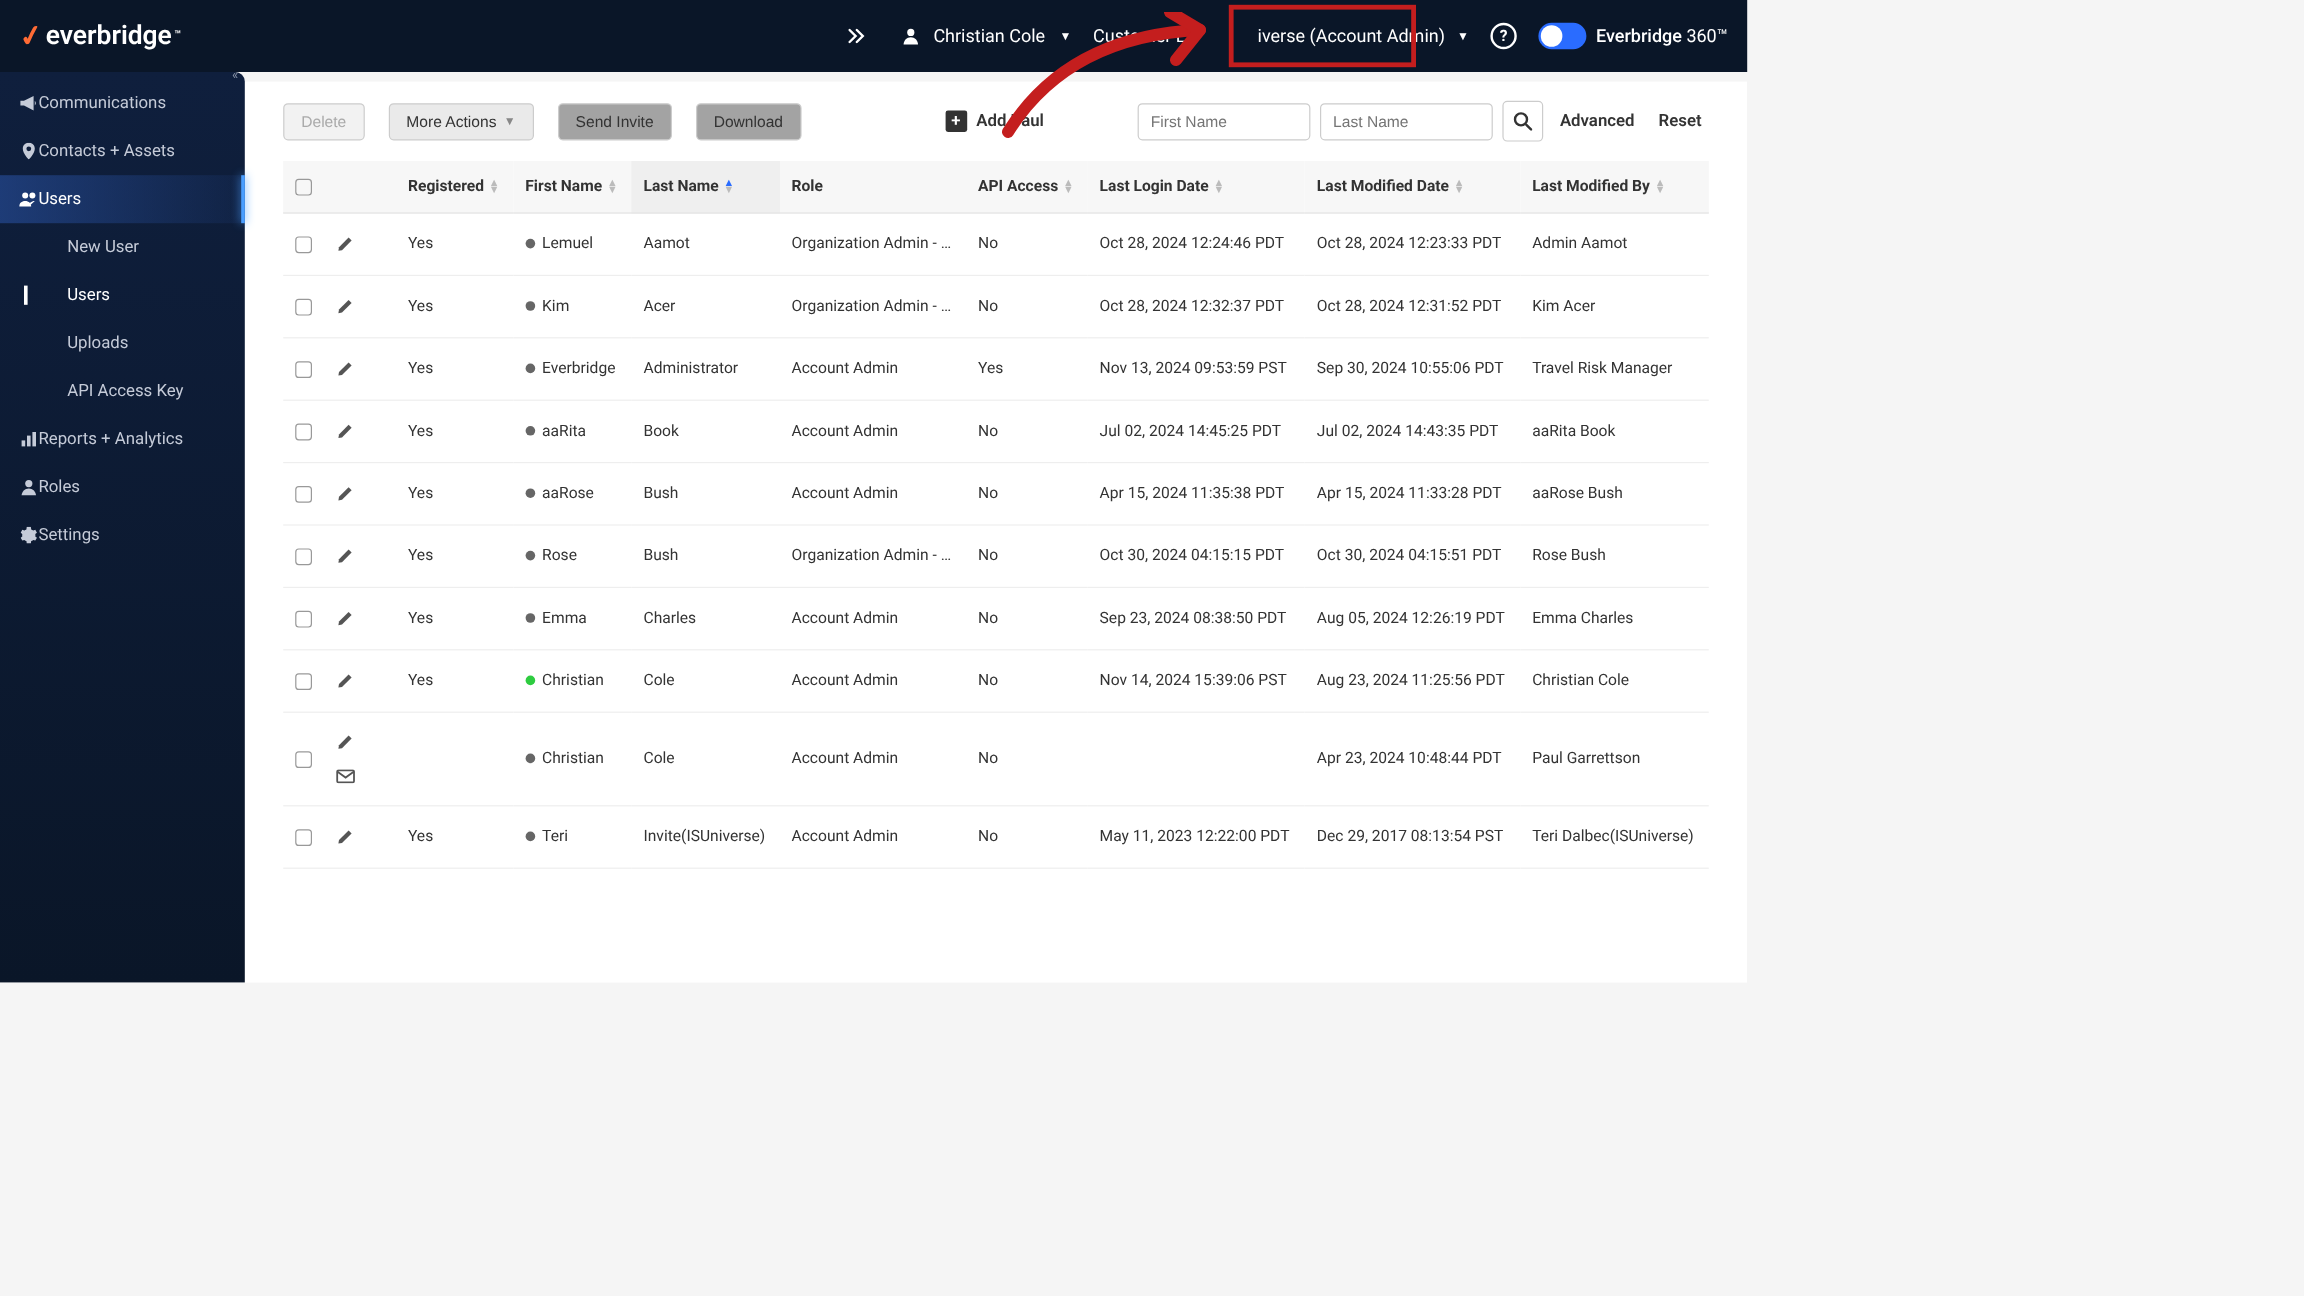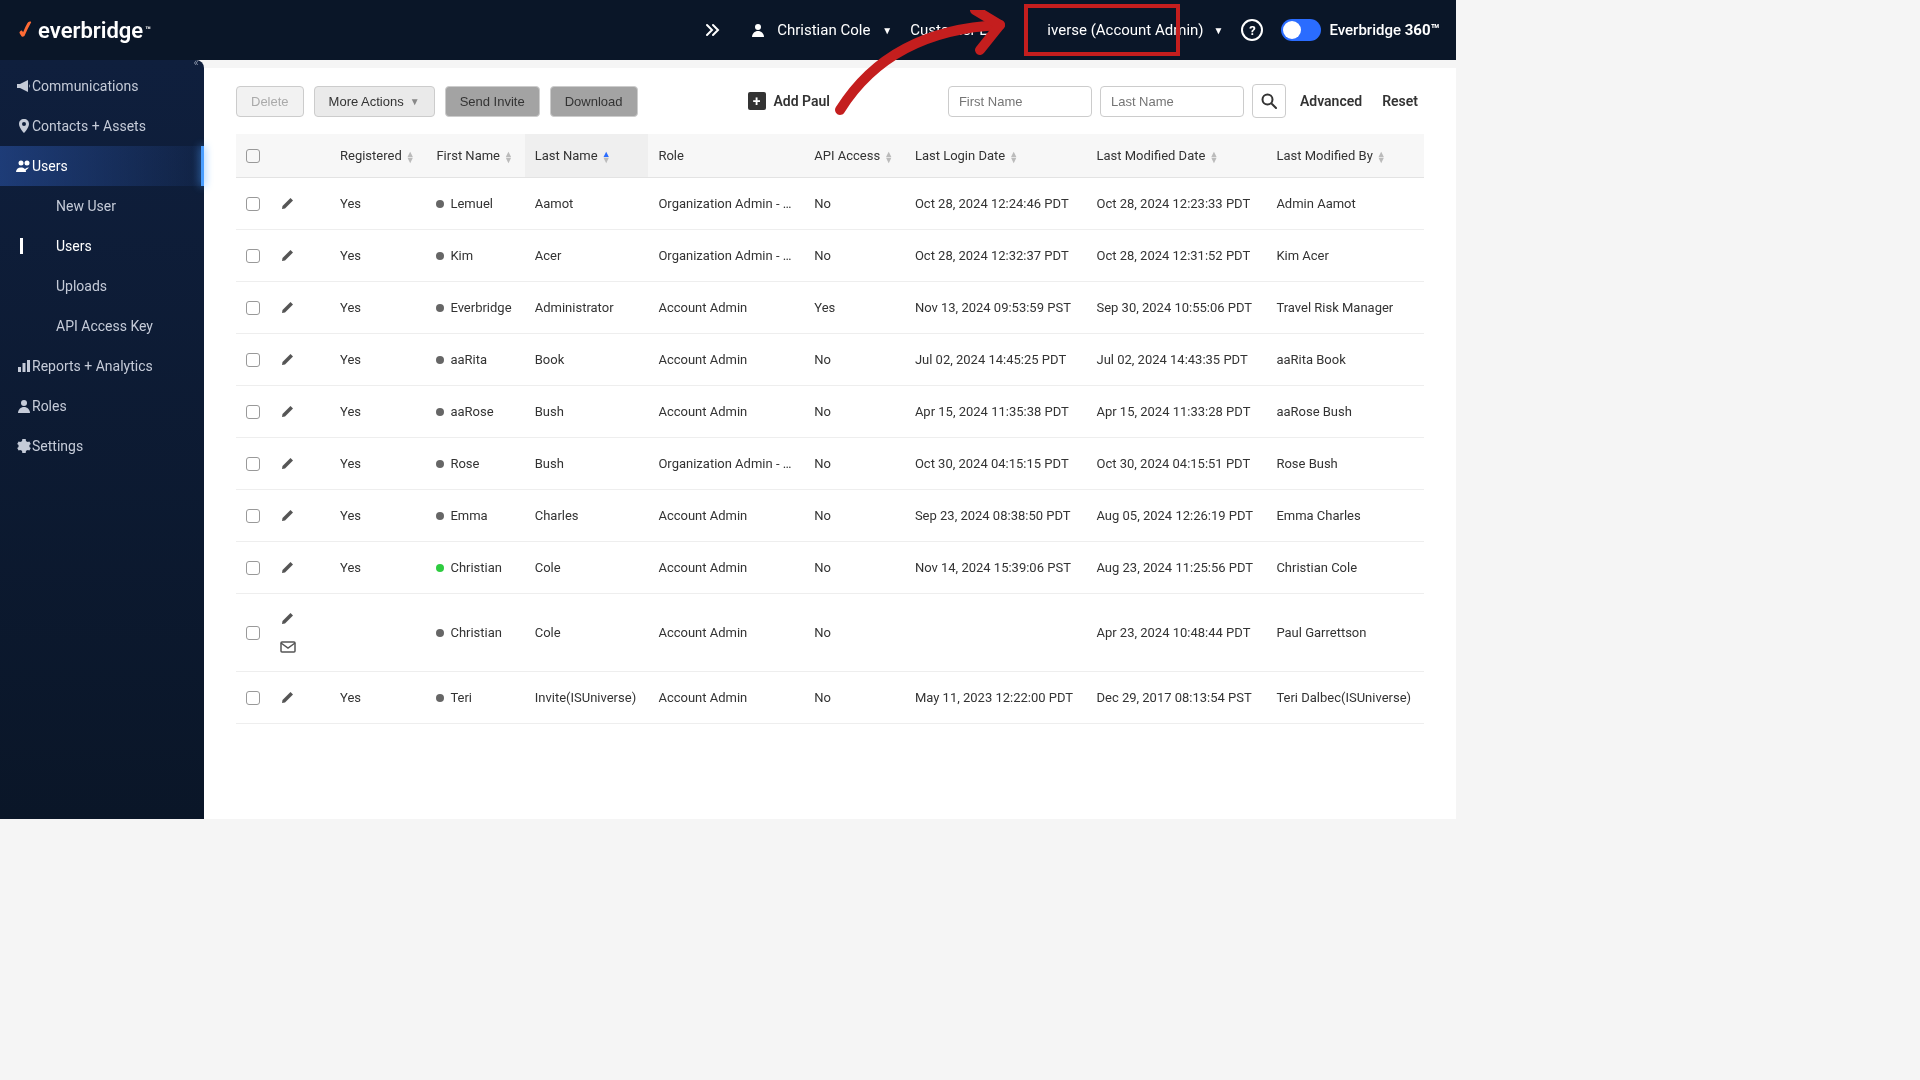--- a/index.html
+++ b/index.html
@@ -12,45 +12,45 @@
 .topbar-right { margin-left: auto; display: flex; align-items: center; gap: 18px; }
 .top-icon { width: 32px; height: 32px; display: flex; align-items: center; justify-content: center; cursor: pointer; color: #fff; }
 .user-chip { display: flex; align-items: center; gap: 8px; cursor: pointer; font-size: 15px; }
 .user-chip .avatar-icon { width: 22px; height: 22px; display: flex; align-items: center; justify-content: center; }
 .caret { font-size: 10px; margin-left: 4px; }
 .org-label { font-size: 15px; cursor: pointer; display: flex; align-items: center; }
 .help-circle { width: 22px; height: 22px; border-radius: 50%; border: 2px solid #fff; display: flex; align-items: center; justify-content: center; font-size: 13px; font-weight: 700; cursor: pointer; }
 .toggle { width: 40px; height: 22px; background: #2a6cff; border-radius: 11px; position: relative; cursor: pointer; }
 .toggle::after { content: ""; position: absolute; width: 18px; height: 18px; background: #fff; border-radius: 50%; top: 2px; left: 2px; }
 .brand360 { font-size: 15px; font-weight: 500; }
-.brand360 b { font-weight: 700; }
+.brand360 b { font-weight: 400; }
 .body { display: flex; flex: 1; overflow: hidden; }
 .sidebar { width: 204px; background: linear-gradient(180deg, #0f1f3d 0%, #0a1628 100%); color: #c5cbd8; position: relative; padding-top: 6px; border-top-right-radius: 8px; }
 .collapse-btn { position: absolute; top: -8px; right: -2px; width: 20px; height: 20px; color: #8a94a8; font-size: 11px; cursor: pointer; display: flex; align-items: center; justify-content: center; }
 .nav-item { display: flex; align-items: center; gap: 0; padding: 12px 16px; font-size: 14px; cursor: pointer; color: #c5cbd8; }
 .nav-item.active { background: linear-gradient(90deg, rgba(40,80,160,0.6), rgba(40,80,160,0.1)); color: #fff; position: relative; }
 .nav-item.active::after { content:""; position:absolute; right:0; top:0; bottom:0; width:3px; background:#4a9eff; box-shadow: 0 0 8px #4a9eff; }
 .nav-icon { width: 16px; height: 16px; display: flex; align-items: center; justify-content: center; }
 .sub-item { padding: 12px 16px 12px 56px; font-size: 14px; cursor: pointer; color: #c5cbd8; }
 .sub-item.current { color: #fff; position: relative; }
 .sub-item.current::before { content:""; position:absolute; left:20px; top:50%; transform:translateY(-50%); width:3px; height:16px; background:#fff; }
 .main { flex: 1; background: #fff; display: flex; flex-direction: column; overflow: hidden; margin-top: 8px; }
-.toolbar { display: flex; align-items: center; padding: 16px 32px; gap: 10px; }
+.toolbar { display: flex; align-items: center; padding: 16px 32px; gap: 20px; }
 .btn { padding: 7px 14px; border: 1px solid #ccc; background: #a3a3a3; border-radius: 4px; font-size: 13px; cursor: pointer; color: #333; }
 .btn.disabled { background: #f2f2f2; color: #aaa; cursor: not-allowed; }
 .btn.dropdown { background: #eaeaea; display: flex; align-items: center; gap: 6px; }
 .add-user { display: flex; align-items: center; gap: 8px; cursor: pointer; font-size: 14px; font-weight: 600; color: #333; margin-left: 100px; }
 .add-user-icon { width: 18px; height: 18px; background: #333; color: #fff; display: flex; align-items: center; justify-content: center; border-radius: 2px; font-size: 14px; }
 .search-area { margin-left: auto; display: flex; align-items: center; gap: 8px; }
 .search-input { width: 144px; padding: 7px 10px; border: 1px solid #ccc; border-radius: 4px; font-size: 13px; }
 .search-btn { width: 34px; height: 34px; border: 1px solid #ccc; border-radius: 4px; background: #fff; display: flex; align-items: center; justify-content: center; cursor: pointer; }
 .link-btn { font-size: 14px; font-weight: 600; color: #333; cursor: pointer; padding: 0 6px; }
 .table-wrap { flex: 1; overflow-y: auto; padding: 0 32px; }
 table { width: 100%; border-collapse: collapse; }
-thead th { text-align: left; padding: 14px 10px; font-size: 13px; font-weight: 400; color: #333; background: #f7f7f7; border-bottom: 1px solid #e3e3e3; }
+thead th { text-align: left; padding: 14px 10px; font-size: 13px; font-weight: 700; color: #333; background: #f7f7f7; border-bottom: 1px solid #e3e3e3; }
 thead th.sorted { background: #efefef; }
 tbody td { padding: 18px 10px; font-size: 13px; color: #333; border-bottom: 1px solid #eee; vertical-align: middle; }
 .chk { width: 14px; height: 14px; border: 1.5px solid #999; border-radius: 3px; cursor: pointer; }
 .edit-icon { color: #555; cursor: pointer; }
 .status-dot { width: 8px; height: 8px; border-radius: 50%; display: inline-block; margin-right: 6px; }
 .dot-gray { background: #666; }
 .dot-green { background: #2ecc40; }
 .sort-arrows { font-size: 9px; color: #bbb; margin-left: 4px; display: inline-flex; flex-direction: column; line-height: 6px; vertical-align: middle; }
 .sort-arrows.active-up .up { color: #2a6cff; }
 .mail-icon { margin-left: 8px; color: #555; }

